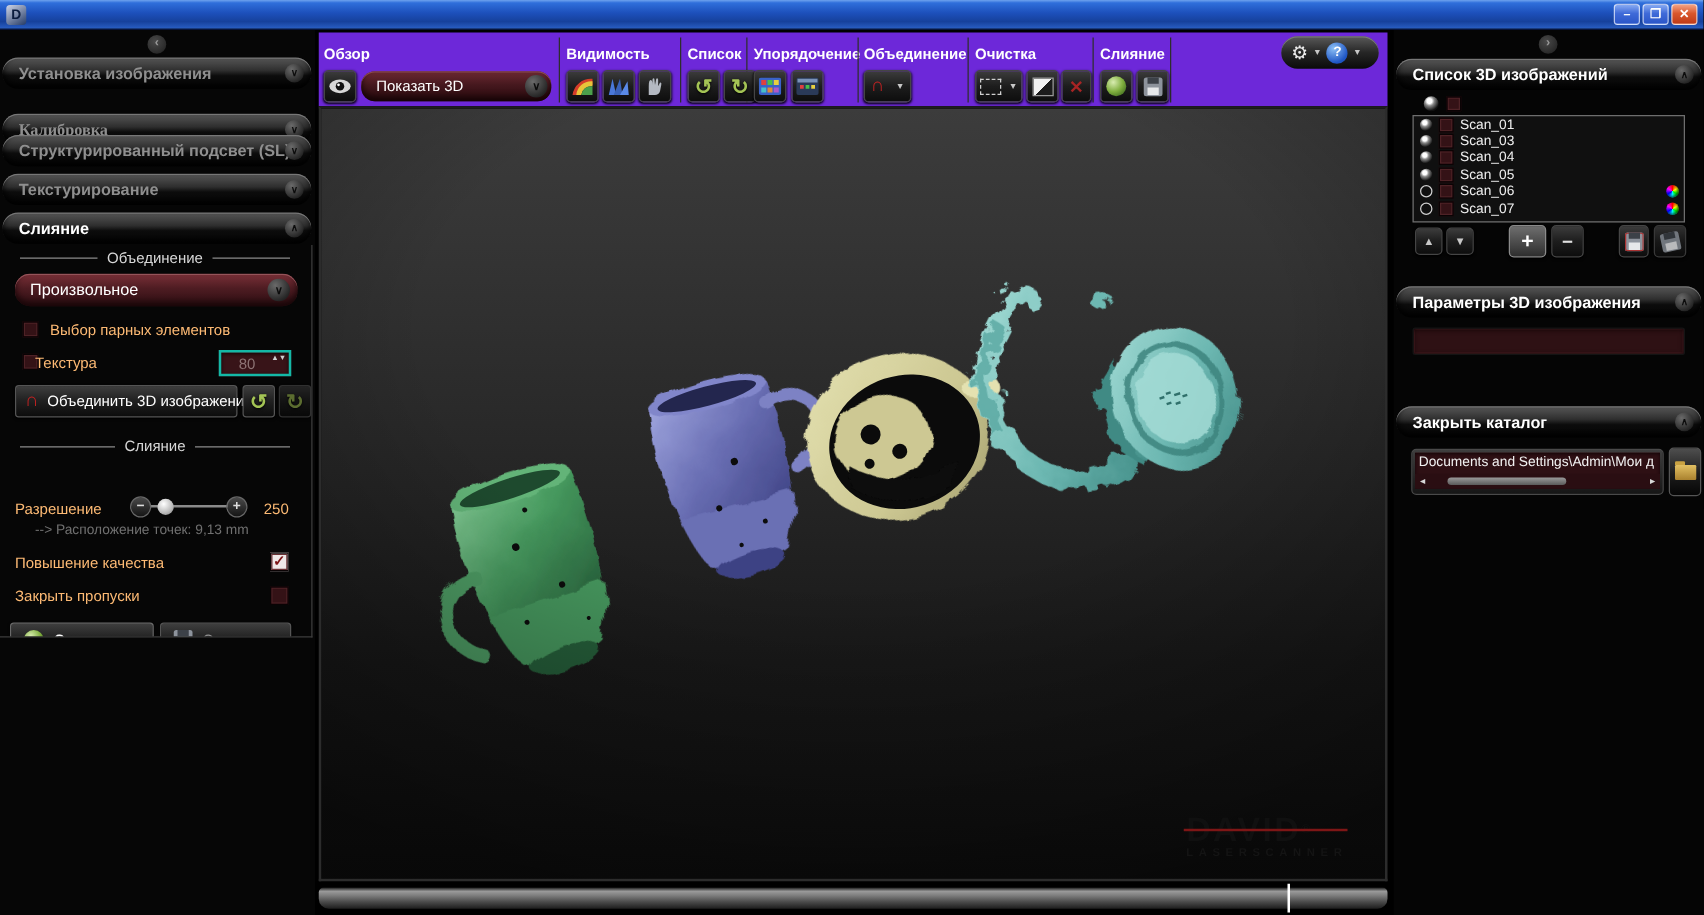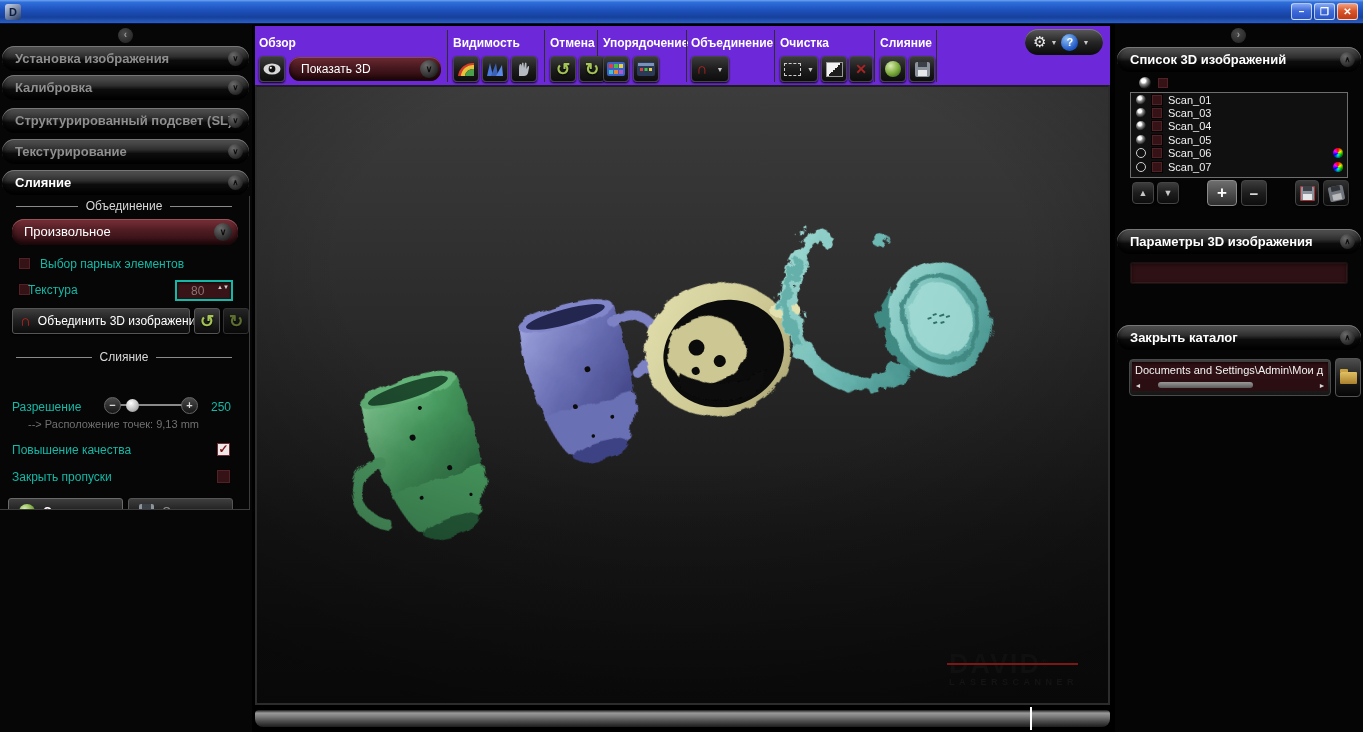--- a/index.html
+++ b/index.html
@@ -39,21 +39,21 @@
   .divider:before,.divider:after{content:"";flex:1;height:1px;background:#8a8a8a;margin:0 8px;}
   .mdrop{height:26px;border-radius:12px;cursor:pointer;
     background:linear-gradient(180deg,#7a3038 0%,#4e1c22 45%,#2c0e12 100%);
     box-shadow:inset 0 1px 0 #95545a,inset 0 -3px 5px #180608;
     color:#fff;font-size:13px;line-height:26px;padding-left:12px;}
   .mdrop .chevcircle{top:4px;width:18px;height:18px;line-height:18px;font-size:9px;}
   .cbm{width:13px;height:13px;background:#341216;border:1px solid #0a0304;
     box-shadow:inset 0 0 0 1px #4e2226;cursor:pointer;}
   .cbm.checked{background:#efe8e8;color:#7e1416;font-size:12px;font-weight:bold;
     text-align:center;line-height:13px;box-shadow:inset 0 0 0 1px #6a3034;}
-  .lbl{color:#14b8a6;font-size:12px;white-space:nowrap;}
+  .lbl{color:#fdba74;font-size:12px;white-space:nowrap;}
   .numfield{background:#381418;border:2px solid #14b8a6;box-shadow:inset 0 1px 3px #120405;
     color:#8d7374;font-size:12px;line-height:19px;padding-left:14px;}
   .spin{position:absolute;right:2px;top:1px;width:12px;color:#cfcfcf;font-size:6px;line-height:9px;text-align:center;cursor:pointer;}
   .pbtn{border:1px solid #555;border-radius:3px;cursor:pointer;display:flex;align-items:center;
     background:linear-gradient(180deg,#3e3e3e 0%,#222 45%,#0c0c0c 100%);box-shadow:0 1px 2px #000;}
   .pbtn .txt{color:#fff;font-size:12px;white-space:nowrap;}
   .pbtn.dim .txt{color:#8f8f8f;}
   .magnet{color:#c42222;font-weight:900;font-size:15px;transform:translateY(-1px);}
   .greenarrow{color:#a4c455;font-weight:bold;font-size:17px;text-shadow:0 1px 2px #000;}
   .sphere{width:16px;height:16px;border-radius:50%;
@@ -129,21 +129,21 @@
     <div class="abs winbtn close" style="right:5px;">✕</div>
   </div>
 
   <div class="abs" style="left:0;top:24px;width:252px;height:708px;background:#060606;">
     <div class="abs collapse-dot" style="left:118px;top:4px;">‹</div>
 
     <div class="abs hdr" style="left:2px;top:22px;width:247px;">
       <span>Установка изображения</span>
       <span class="chevcircle">∨</span>
     </div>
-    <div class="abs hdr" style="left:2px;top:51px;width:247px;">
+    <div class="abs hdr" style="left:2px;top:67px;width:247px;font-family:Liberation Serif, serif;">
       <span>Калибровка</span>
       <span class="chevcircle">∨</span>
     </div>
     <div class="abs hdr" style="left:2px;top:84px;width:247px;">
       <span>Структурированный подсвет (SL)</span>
       <span class="chevcircle">∨</span>
     </div>
     <div class="abs hdr" style="left:2px;top:115px;width:247px;">
       <span>Текстурирование</span>
       <span class="chevcircle">∨</span>
@@ -212,21 +212,21 @@
         <span class="floppy"></span>
         <span class="txt">Сохранить</span>
       </div>
     </div>
   </div>
 
   <div class="abs" style="left:255px;top:26px;width:855px;height:59px;background:#6d28d9;">
 
     <div class="abs tb-label" style="left:4px;top:10px;">Обзор</div>
     <div class="abs tb-label" style="left:198px;top:10px;">Видимость</div>
-    <div class="abs tb-label" style="left:295px;top:10px;">Отмена</div>
+    <div class="abs tb-label" style="left:295px;top:10px;">Список</div>
     <div class="abs tb-label" style="left:348px;top:10px;">Упорядочение</div>
     <div class="abs tb-label" style="left:436px;top:10px;">Объединение</div>
     <div class="abs tb-label" style="left:525px;top:10px;">Очистка</div>
     <div class="abs tb-label" style="left:625px;top:10px;">Слияние</div>
 
     <div class="abs tsep" style="left:192px;top:4px;height:52px;"></div>
     <div class="abs tsep" style="left:289px;top:4px;height:52px;"></div>
     <div class="abs tsep" style="left:342px;top:4px;height:52px;"></div>
     <div class="abs tsep" style="left:431px;top:4px;height:52px;"></div>
     <div class="abs tsep" style="left:519px;top:4px;height:52px;"></div>

